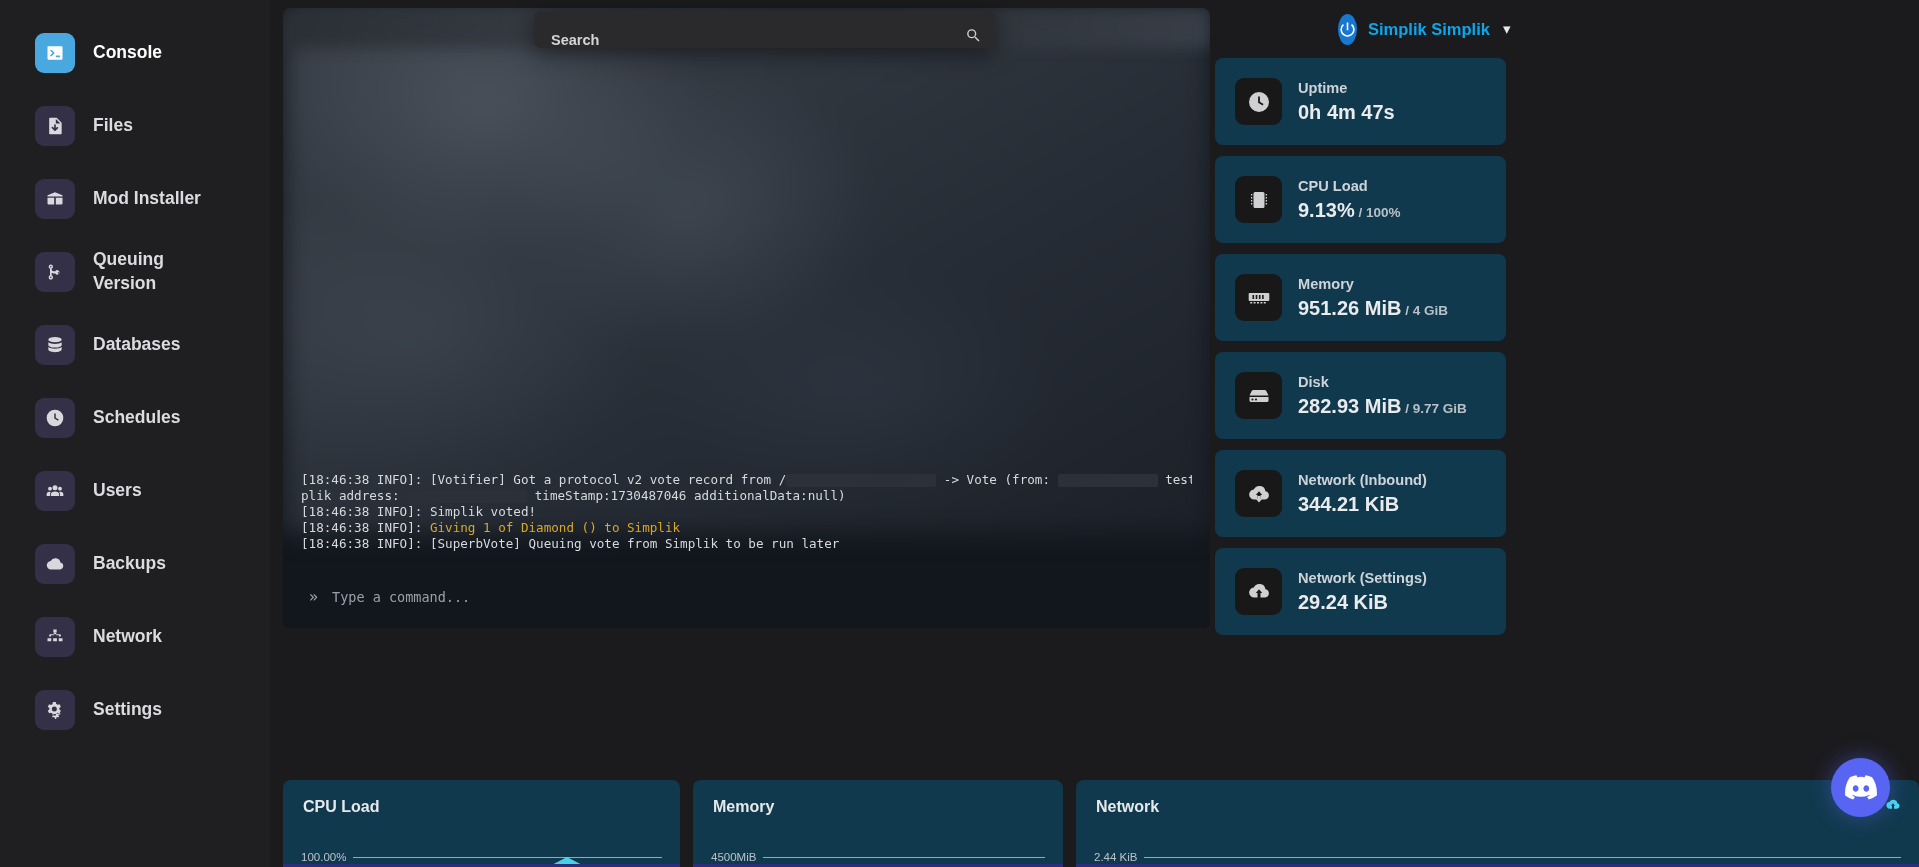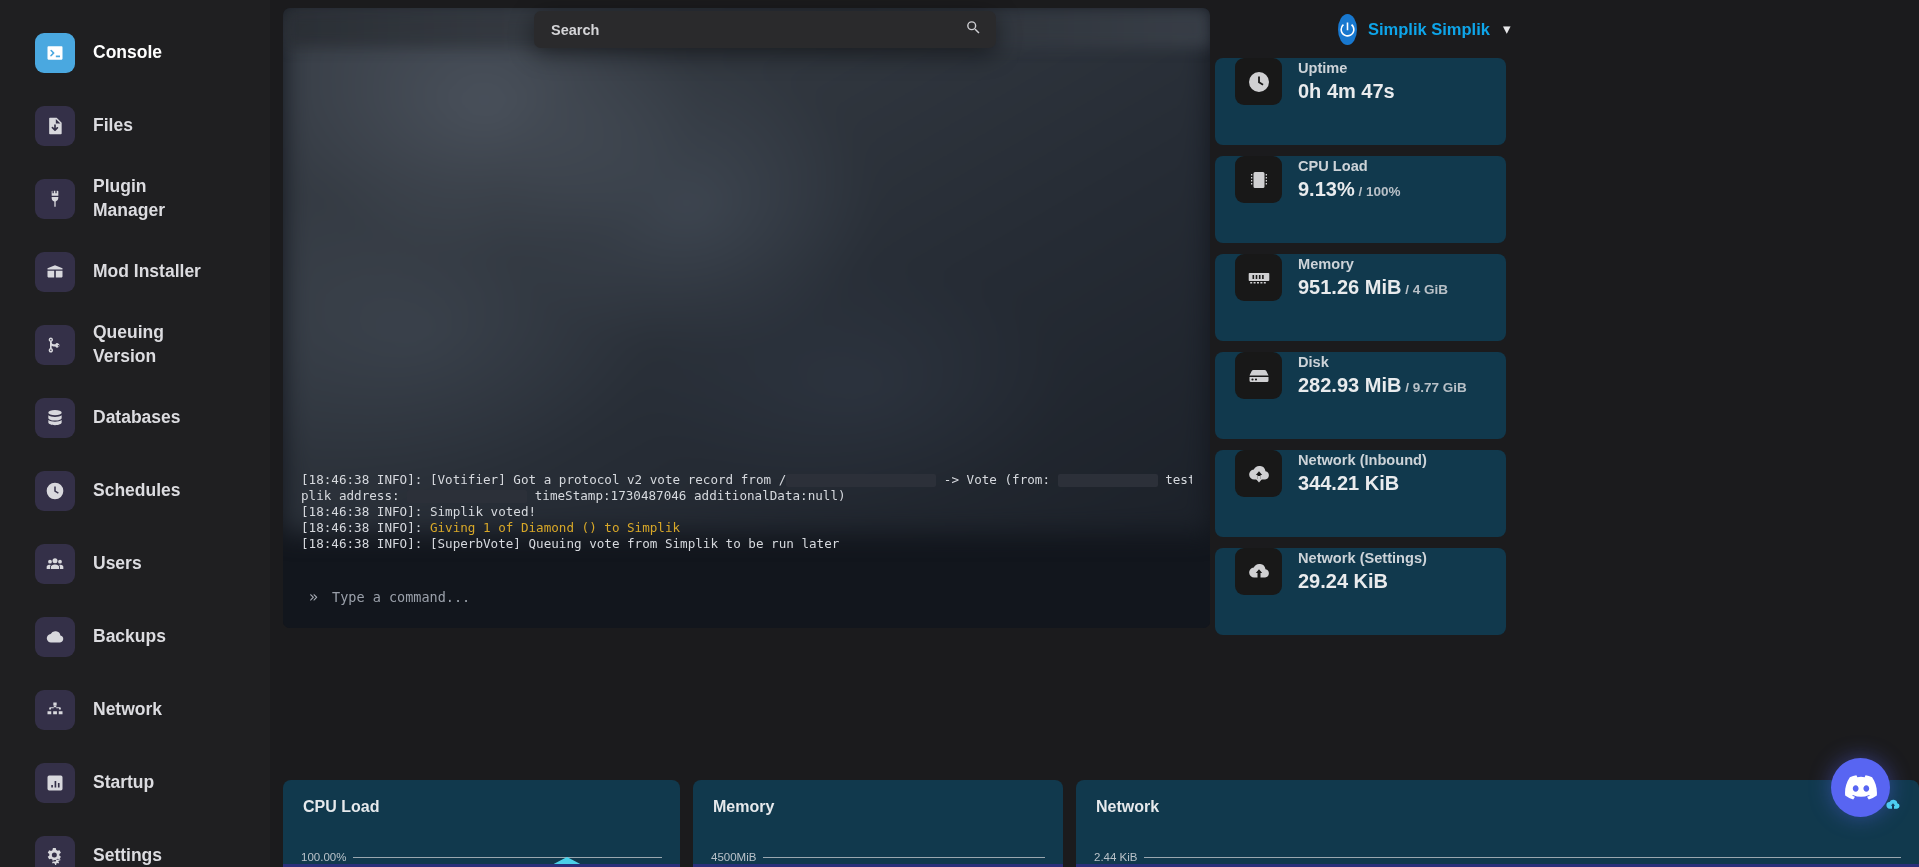--- a/index.html
+++ b/index.html
@@ -109,21 +109,21 @@
     width: 700px;
   }
   #console-cmd::placeholder { color: #9aa0aa; }
 
   
   #search-overlay {
     position: absolute; left: 264px; top: 11px;
     width: 462px; height: 37px;
     background: #2a2a2c;
     border-radius: 7px;
-    display: flex; align-items: center;
+    display: flex; align-items: flex-end;
     padding: 0 14px 0 17px;
     z-index: 40;
     box-shadow: 0 6px 24px rgba(0,0,0,0.45);
   }
   #search-input {
     flex: 1;
     background: transparent; border: none; outline: none;
     color: #d5d5d8;
     font-family: "Liberation Sans", sans-serif;
     font-size: 14.5px; font-weight: 600;
@@ -148,21 +148,21 @@
   }
   #server-power svg { width: 19px; height: 19px; fill: #ffffff; }
   #server-name { font-size: 16.5px; font-weight: 700; color: #0ea5e9; white-space: nowrap; }
   #server-caret { font-size: 15px; color: #e8e8ea; margin-left: 2px; }
 
   .stat-card {
     margin: 0 4px 11px 2px;
     height: 87px;
     background: #11394d;
     border-radius: 8px;
-    display: flex; 
+    display: flex; align-items: center;
     gap: 16px;
     padding-left: 20px;
   }
   .stat-icon {
     width: 47px; height: 47px; min-width: 47px;
     border-radius: 9px;
     background: #181818;
     display: flex; align-items: center; justify-content: center;
   }
   .stat-icon svg { width: 24px; height: 24px; fill: #d0d0d2; }
@@ -232,28 +232,20 @@
         <span class="nav-icon">
           <svg viewBox="0 0 24 24">
             <path d="M6 2h8l6 6v13a1 1 0 0 1-1 1H6a1 1 0 0 1-1-1V3a1 1 0 0 1 1-1zm7 1.5V9h5.5L13 3.5zM12 10a1 1 0 0 0-1 1v3.6l-1.3-1.3a1 1 0 1 0-1.4 1.4l3 3a1 1 0 0 0 1.4 0l3-3a1 1 0 0 0-1.4-1.4L13 14.6V11a1 1 0 0 0-1-1z"></path>
           </svg>
         </span>
         <span class="nav-label">Files</span>
       </div>
       <div class="nav-item">
         <span class="nav-icon">
           <svg viewBox="0 0 24 24">
-            <path d="M9 2a1 1 0 0 0-1 1v5h8V3a1 1 0 0 0-1-1h-1v3h-1.6V2h-1.8v3H9V2zm-1 7.5v1.3a4.2 4.2 0 0 0 3.2 4.1V21a1 1 0 0 0 1.6 0v-6.1A4.2 4.2 0 0 0 16 10.8V9.5z"></path>
-          </svg>
-        </span>
-        <span class="nav-label">Plugin Manager</span>
-      </div>
-      <div class="nav-item">
-        <span class="nav-icon">
-          <svg viewBox="0 0 24 24">
             <path d="M3 7.5 12 4l9 3.5V9H3V7.5zM3 10.5h8v8H4a1 1 0 0 1-1-1v-7zm10 0h8v7a1 1 0 0 1-1 1h-7v-8z"></path>
           </svg>
         </span>
         <span class="nav-label">Mod Installer</span>
       </div>
       <div class="nav-item">
         <span class="nav-icon">
           <svg viewBox="0 0 24 24">
             <path d="M7 3a2.6 2.6 0 0 0-1 5v8a2.6 2.6 0 1 0 2 0v-3.1a4 4 0 0 0 2.4.8h2A2.6 2.6 0 1 0 12.4 11h-2A2.4 2.4 0 0 1 8 8.6V8a2.6 2.6 0 0 0-1-5zm0 1.8a.9.9 0 1 1 0 1.8.9.9 0 0 1 0-1.8zm9.2 7.1a.9.9 0 1 1 0 1.8.9.9 0 0 1 0-1.8zM7 17.4a.9.9 0 1 1 0 1.8.9.9 0 0 1 0-1.8z"></path>
           </svg>
@@ -293,28 +285,20 @@
         </span>
         <span class="nav-label">Backups</span>
       </div>
       <div class="nav-item">
         <span class="nav-icon">
           <svg viewBox="0 0 24 24">
             <path d="M10 3h4v3.5h-4zM5 11.5h2.2V9.8h3.3v-1.2h3v1.2h3.3v1.7H19v-1.7a1.2 1.2 0 0 0-1.2-1.2h-4.3V6.3h-3v2.3H6.2A1.2 1.2 0 0 0 5 9.8zM3 13.5h4.5V17H3zm6.8 0h4.5V17H9.8zm6.7 0H21V17h-4.5z"></path>
           </svg>
         </span>
         <span class="nav-label">Network</span>
-      </div>
-      <div class="nav-item">
-        <span class="nav-icon">
-          <svg viewBox="0 0 24 24">
-            <path d="M5 3h14a2 2 0 0 1 2 2v14a2 2 0 0 1-2 2H5a2 2 0 0 1-2-2V5a2 2 0 0 1 2-2zm2.5 11.5v3h2v-3zm4-5v8h2v-8zm4 2.5v5.5h2V12z"></path>
-          </svg>
-        </span>
-        <span class="nav-label">Startup</span>
       </div>
       <div class="nav-item">
         <span class="nav-icon">
           <svg viewBox="0 0 24 24">
             <path d="M9.5 2.5 8.9 5a6.6 6.6 0 0 0-1.5.9L5 5.1 3.3 8l1.9 1.7a6.8 6.8 0 0 0 0 1.7L3.3 13 5 16l2.4-.8c.5.4 1 .7 1.5.9l.6 2.5h3.4l.6-2.5a6.6 6.6 0 0 0 1.5-.9l2.4.8 1.7-3-1.9-1.6a6.8 6.8 0 0 0 0-1.7L19.1 8l-1.7-3-2.4.8a6.6 6.6 0 0 0-1.5-.9l-.6-2.4zm1.7 5.2a3 3 0 1 1 0 6 3 3 0 0 1 0-6zM18.6 16l-.4 1.5-1.4-.2-.8 1.4 1 1.1-1 1.1-1.3-.5-1.3.8.2 1.5h-1.5l-.3-1.5-1.3-.8-1.3.5-.7-1.1 1-1.1-.8-1.4-1.4.2"></path>
           </svg>
         </span>
         <span class="nav-label">Settings</span>
       </div>
     </nav>

